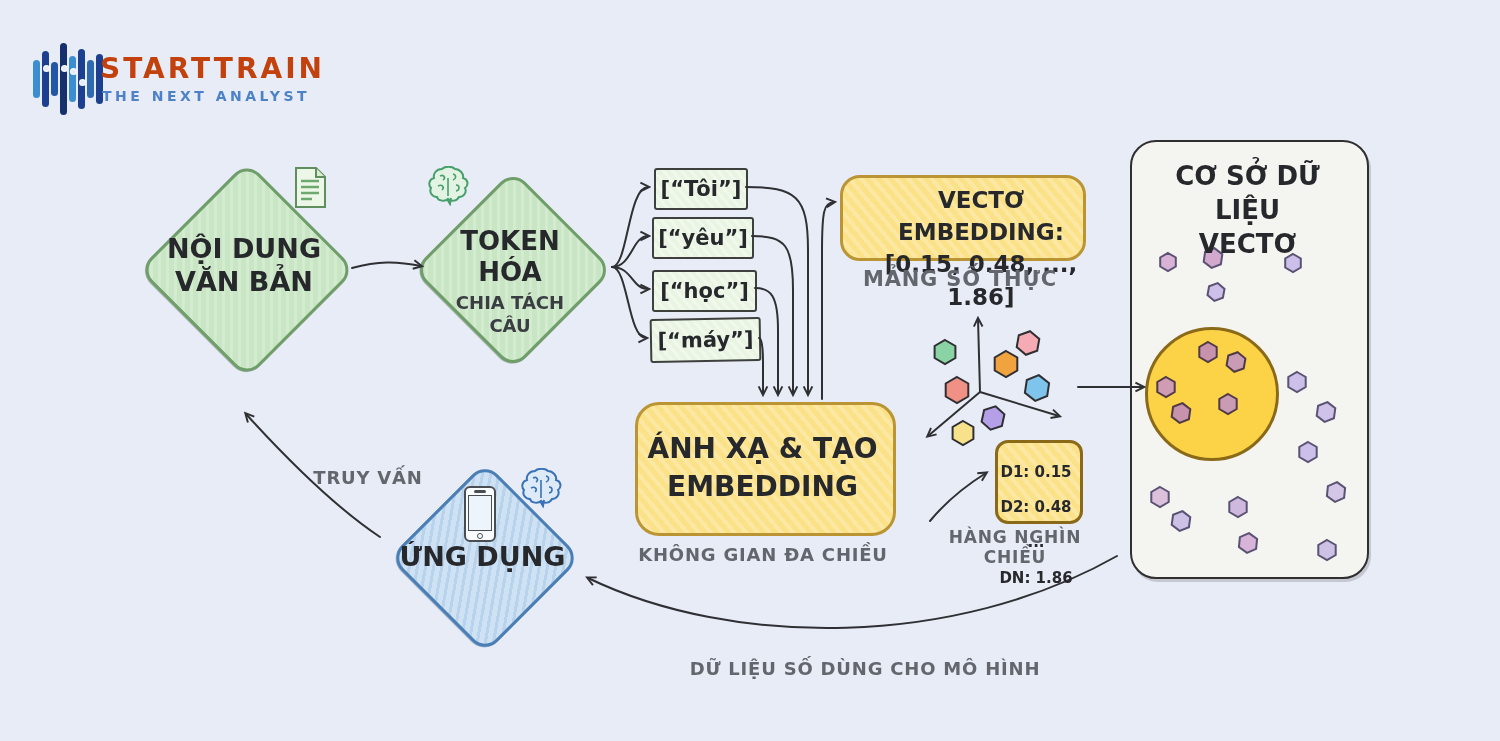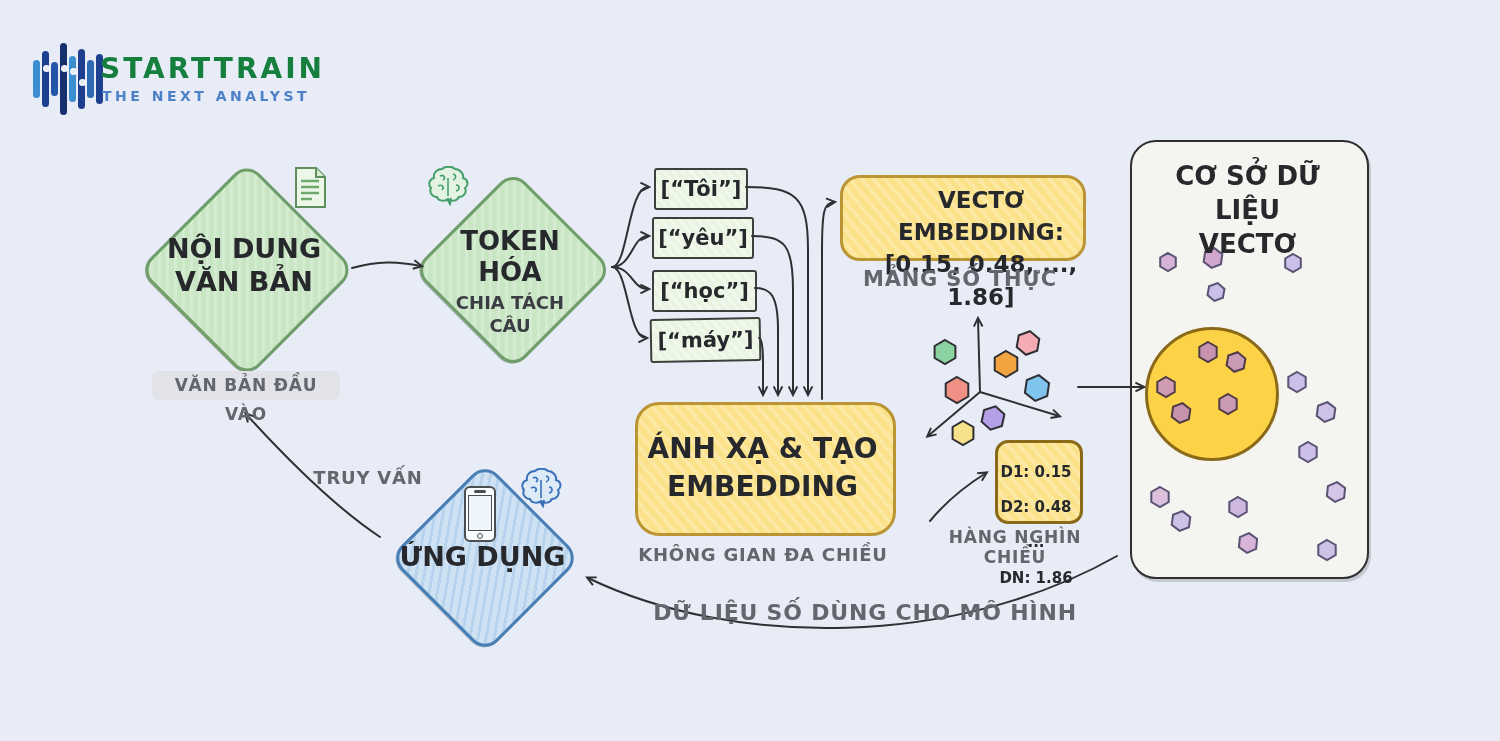--- a/index.html
+++ b/index.html
@@ -31,21 +31,21 @@
       background:#f4f4f1;border:2.5px solid #2f2f2f;border-radius:26px;z-index:2;
       box-shadow:2px 3px 0 rgba(40,40,40,.18);}
   .dbcircle{position:absolute;left:1145px;top:327px;width:128px;height:128px;border-radius:50%;
       background:#fcd247;border:3px solid #8a6a18;z-index:3;}
   .pill{background:#e2e3e8;border-radius:7px;}
 
   
   .logo-bars{position:absolute;left:33px;top:40px;height:78px;display:flex;align-items:center;gap:2.5px;z-index:6;}
   .logo-bars i{display:block;width:6.5px;border-radius:4px;position:relative;}
   .logo-dot{position:absolute;width:5px;height:5px;border-radius:50%;background:#e8ecf7;border:1px solid rgba(255,255,255,.8);z-index:7;}
-  .brand{position:absolute;left:100px;top:52px;font-size:28px;font-weight:700;letter-spacing:3px;color:#15803d;z-index:6;}
+  .brand{position:absolute;left:100px;top:52px;font-size:28px;font-weight:700;letter-spacing:3px;color:#c2410c;z-index:6;}
   .tagline{position:absolute;left:102px;top:88px;font-size:14px;font-weight:600;letter-spacing:3.5px;color:#4d82c8;z-index:6;}
 
   
   .icon{position:absolute;z-index:6;}
   .phone{position:absolute;left:464px;top:486px;width:28px;height:52px;border:2.5px solid #4a4d52;
       border-radius:6px;background:#fafdff;z-index:6;}
   .phone-speaker{position:absolute;top:2px;left:8px;right:8px;height:2.5px;background:#4a4d52;border-radius:2px;}
   .phone-screen{position:absolute;top:7px;left:2px;right:2px;bottom:9px;border:1.5px solid #4a4d52;background:#eef4fb;}
   .phone-dot{position:absolute;bottom:1.5px;left:50%;transform:translateX(-50%);width:4px;height:4px;
       border:1.2px solid #4a4d52;border-radius:50%;}
@@ -89,21 +89,20 @@
 
   <div class="yellowbox" style="left:840px;top:175px;width:240px;height:80px;border-radius:20px"></div>
   <div class="yellowbox" style="left:635px;top:402px;width:255px;height:128px;border-radius:24px"></div>
   <div class="yellowbox" style="left:995px;top:440px;width:82px;height:78px;border-radius:13px;border-color:#8a6a18"></div>
 
   <div class="dbpanel"></div>
   <div class="dbcircle"></div>
 
   <div class="t" style="left:144px;top:233px;width:200px;font-size:27px;line-height:1.22">NỘI DUNG
 VĂN BẢN</div>
-  <div class="cap pill" style="left:152px;top:371px;width:188px;height:29px;line-height:29px;font-size:17px">VĂN BẢN ĐẦU VÀO</div>
 
   <div class="t" style="left:430px;top:226px;width:160px;font-size:26px;line-height:1.2">TOKEN
 HÓA</div>
   <div class="t" style="left:430px;top:292px;width:160px;font-size:18px;line-height:1.25;font-weight:600;color:#3a3d42">CHIA TÁCH
 CÂU</div>
 
   <div class="t" style="left:866px;top:184px;width:230px;font-size:23px;line-height:1.4">VECTƠ EMBEDDING:
 [0.15, 0.48, ..., 1.86]</div>
   <div class="cap" style="left:840px;top:267px;width:240px;font-size:21px">MẢNG SỐ THỰC</div>
 
@@ -118,21 +117,21 @@
     <span>DN: 1.86</span>
   </div>
   <div class="cap" style="left:925px;top:527px;width:180px;font-size:17px">HÀNG NGHÌN CHIỀU</div>
 
   <div class="t" style="left:395px;top:541px;width:175px;font-size:27px">ỨNG DỤNG</div>
 
   <div class="t" style="left:1140px;top:160px;width:215px;font-size:26px;line-height:1.3">CƠ SỞ DỮ LIỆU
 VECTƠ</div>
 
   <div class="cap" style="left:298px;top:467px;width:140px;font-size:18px">TRUY VẤN</div>
-  <div class="cap" style="left:640px;top:600px;width:450px;font-size:22px">DỮ LIỆU SỐ DÙNG CHO MÔ HÌNH</div>
+  <div class="cap" style="left:640px;top:658px;width:450px;font-size:18px">DỮ LIỆU SỐ DÙNG CHO MÔ HÌNH</div>
 
   <svg class="icon" style="left:293px;top:166px" width="34" height="43" viewBox="0 0 34 43">
     <path d="M3 2 h20 l9 9 v30 h-29 z" fill="#edf7e7" stroke="#5f8f5f" stroke-width="2"></path>
     <path d="M23 2 v9 h9" fill="#d8ecd0" stroke="#5f8f5f" stroke-width="2"></path>
     <line x1="8" y1="15" x2="26" y2="15" stroke="#6fa86f" stroke-width="2.5"></line>
     <line x1="8" y1="21" x2="26" y2="21" stroke="#6fa86f" stroke-width="2.5"></line>
     <line x1="8" y1="27" x2="26" y2="27" stroke="#6fa86f" stroke-width="2.5"></line>
     <line x1="8" y1="33" x2="19" y2="33" stroke="#6fa86f" stroke-width="2.5"></line>
   </svg>
 

